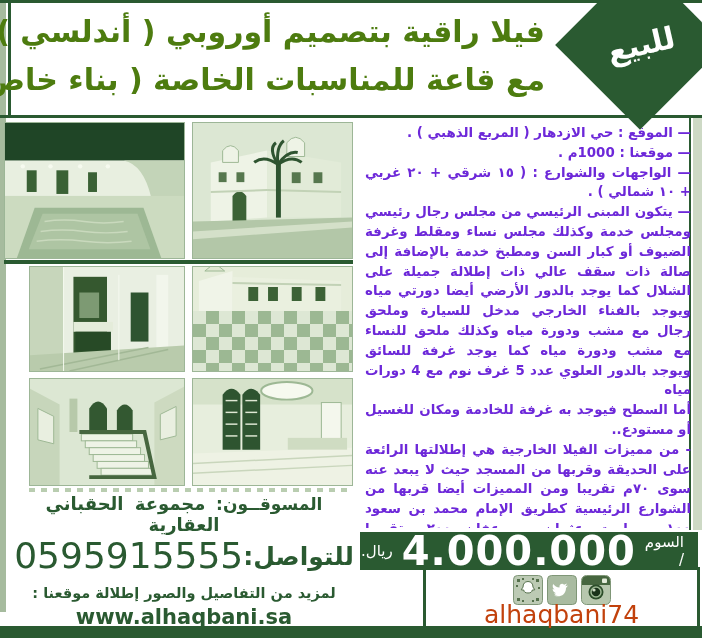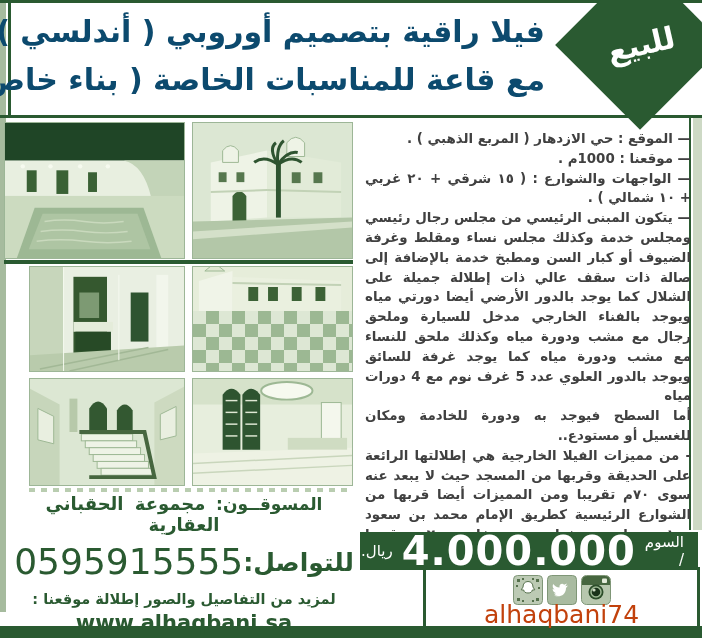--- a/index.html
+++ b/index.html
@@ -12,21 +12,21 @@
   .sage-left{position:absolute;left:0;top:3px;width:6px;height:609px;background:#a6bb9e;}
   .header-left-line{position:absolute;left:8px;top:0;width:3px;height:117px;background:#2a5a31;}
   .header-bottom-line{position:absolute;left:0;top:115px;width:702px;height:3px;background:#2a5a31;}
   .right-line{position:absolute;left:689px;top:118px;width:2px;height:412px;background:#2a5a31;}
   .sage-right{position:absolute;left:693px;top:118px;width:9px;height:412px;background:#cdd9c5;}
   .bottom-bar{position:absolute;left:0;top:626px;width:702px;height:12px;background:#2a5a31;}
 
   
   .title-block{
     position:absolute;left:100px;top:8px;width:445px;direction:rtl;text-align:left;
-    color:#0c4a6e;font-weight:bold;font-size:30px;line-height:48px;white-space:nowrap;
+    color:#4d7c0f;font-weight:bold;font-size:30px;line-height:48px;white-space:nowrap;
   }
   .diamond{
     position:absolute;left:580px;top:-15px;width:120px;height:120px;background:#2a5a31;
     transform:rotate(45deg);z-index:5;
   }
   .badge-text{
     position:absolute;left:585px;top:27px;width:112px;text-align:center;z-index:6;
     color:#ffffff;font-weight:bold;font-size:30px;transform:rotate(-13deg);
   }
 
@@ -40,22 +40,22 @@
   .p5{left:29px;top:378px;width:156px;height:108px;}
   .p6{left:192px;top:378px;width:161px;height:108px;}
   .sep1{position:absolute;left:4px;top:260px;width:349px;height:4px;background:#2a5a31;}
   .sep2{position:absolute;left:29px;top:488px;width:324px;height:4px;
     background:repeating-linear-gradient(90deg,#b9cdb0 0 6px,#ffffff 6px 12px);}
   .checker{position:absolute;left:0;top:44px;width:161px;height:62px;
     background:repeating-conic-gradient(#9cb893 0% 25%, #dde7d4 0% 50%);background-size:26px 26px;}
 
   
   .details{
-    position:absolute;left:365px;top:129px;width:326px;height:405px;overflow:hidden;
-    direction:rtl;text-align:justify;color:#404040;font-weight:bold;
+    position:absolute;left:365px;top:123px;width:326px;height:405px;overflow:hidden;
+    direction:rtl;text-align:justify;color:#6d28d9;font-weight:bold;
     font-size:13.4px;line-height:19.8px;
   }
   .details p{margin:0;}
 
   
   .price-bar{
     position:absolute;left:360px;top:532px;width:338px;height:38px;background:#2a5a31;
     display:flex;direction:rtl;align-items:center;justify-content:flex-start;
     gap:9px;color:#ffffff;padding:0 14px;box-sizing:border-box;
   }
@@ -69,21 +69,21 @@
   }
   .icons-row{display:flex;gap:4px;margin-top:5px;}
   .icon{width:30px;height:30px;display:block;cursor:pointer;}
   .username{color:#c2410c;font-size:25px;line-height:1;margin-top:-3px;font-weight:500;}
 
   
   .marketer{position:absolute;left:12px;top:493px;width:344px;direction:rtl;text-align:center;color:#2a5a31;}
   .mk-line1{font-weight:bold;word-spacing:5px;}
   .mk-label{font-size:17px;}
   .mk-name{font-size:18px;}
-  .mk-contact{margin-top:6px;}
+  .mk-contact{}
   .mk-contact-label{font-size:25px;font-weight:bold;}
   .mk-phone{font-size:36px;font-weight:500;direction:ltr;display:inline-block;vertical-align:-3px;}
   .mk-more{font-size:14.5px;font-weight:bold;margin-top:9px;}
   .mk-site{font-size:21px;font-weight:bold;margin-top:4px;direction:ltr;text-decoration:underline;cursor:pointer;}
 </style>
 </head>
 <body>
 
 <div class="page">
 
@@ -237,21 +237,21 @@
       <rect x="96" y="60" width="60" height="12" fill="#cfdcc2"></rect>
     </svg>
   </div>
   <div class="sep2"></div>
 
   <div class="details">
     <p>— الموقع : حي الازدهار ( المربع الذهبي ) .</p>
     <p>— موقعنا : 1000م .</p>
     <p>— الواجهات والشوارع : ( ١٥ شرقي + ٢٠ غربي + ١٠ شمالي ) .</p>
     <p>— يتكون المبنى الرئيسي من مجلس رجال رئيسي ومجلس خدمة وكذلك مجلس نساء ومقلط وغرفة الضيوف أو كبار السن ومطبخ خدمة بالإضافة إلى صالة ذات سقف عالي ذات إطلالة جميلة على الشلال كما يوجد بالدور الأرضي أيضا دورتي مياه ويوجد بالفناء الخارجي مدخل للسيارة وملحق رجال مع مشب ودورة مياه وكذلك ملحق للنساء مع مشب ودورة مياه كما يوجد غرفة للسائق ويوجد بالدور العلوي عدد 5 غرف نوم مع 4 دورات مياه</p>
-    <p>أما السطح فيوجد به ودورة للخادمة ومكان للغسيل أو مستودع..</p>
+    <p>أما السطح فيوجد به غرفة للخادمة ومكان للغسيل أو مستودع..</p>
     <p>- من مميزات الفيلا الخارجية هي إطلالتها الرائعة على الحديقة وقربها من المسجد حيث لا يبعد عنه سوى ٧٠م تقريبا ومن المميزات أيضا قربها من الشوارع الرئيسية كطريق الإمام محمد بن سعود ١٠٠م وطريق عثمان بن عفان ٢٠٠م تقريبا والدائري الشرقي ٢ كيلو وكذلك قربه من الأسواق مثل النخيل مول حيث إن الفيلا تقع شمال المول مباشرة ويمكن الوصول له مشياً على الأقدام .</p>
   </div>
 
   <div class="price-bar">
     <span class="price-label">السوم /</span>
     <span class="price-amount">4.000.000</span>
     <span class="price-currency">ريال.</span>
   </div>
 
   <div class="social-box">

